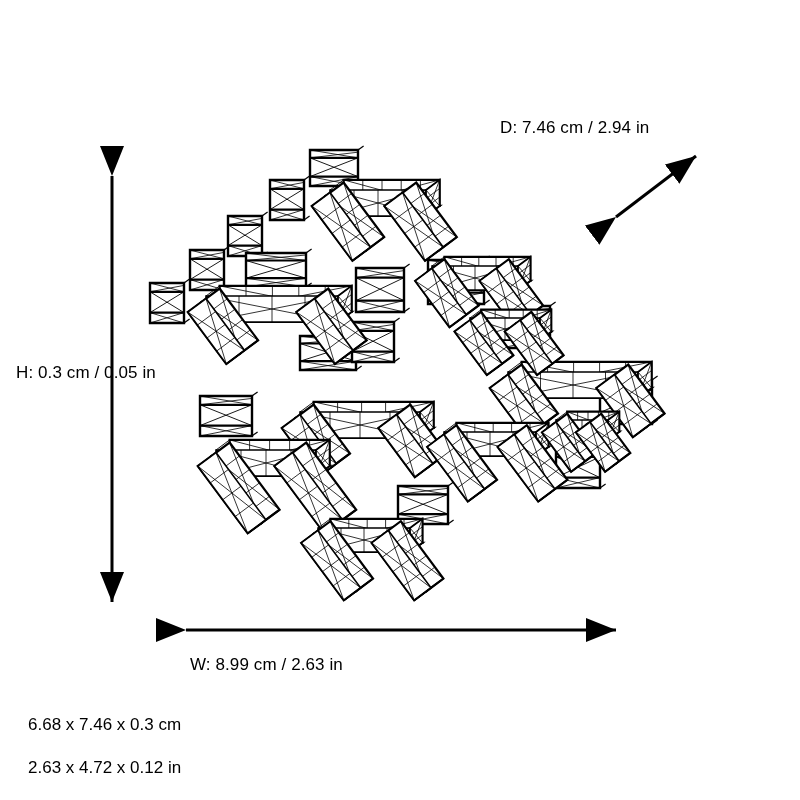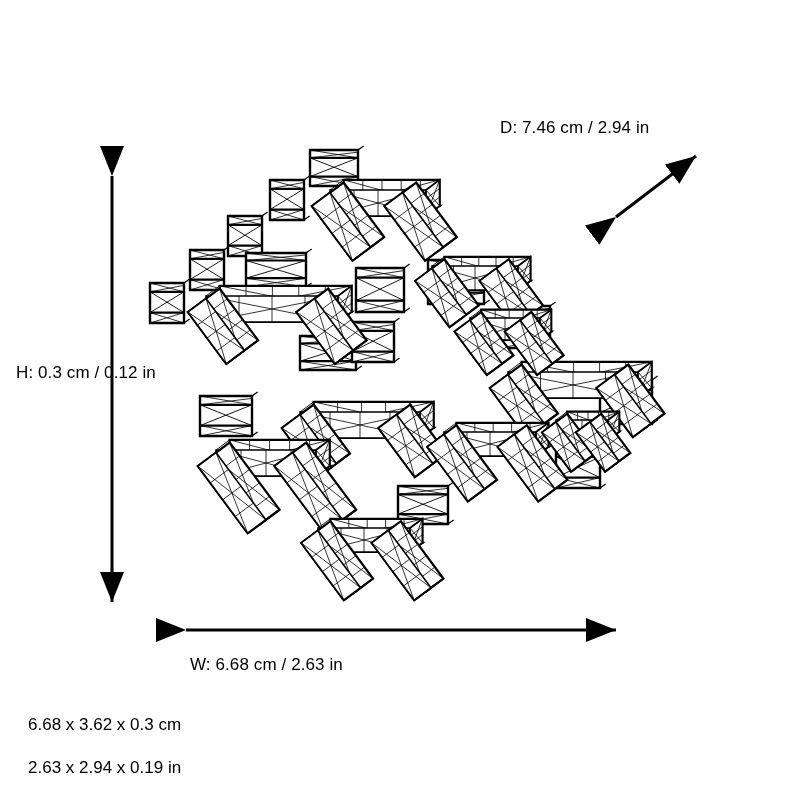--- a/index.html
+++ b/index.html
@@ -1048,20 +1048,20 @@
         <line x1="576.0" y1="432.4" x2="587.2" y2="424.1" stroke="#000" stroke-width="0.9"></line>
       </g>
 
     <g stroke="#000" stroke-width="3" fill="none">
       <line x1="112" y1="176" x2="112" y2="602" marker-start="url(#ahs)" marker-end="url(#ah)" transform="rotate(0)"></line>
       <line x1="186" y1="630" x2="616" y2="630" marker-start="url(#ahs)" marker-end="url(#ah)"></line>
       <line x1="616" y1="217" x2="696" y2="156" marker-start="url(#ahs)" marker-end="url(#ah)"></line>
     </g>
   </svg>
 
-  <div class="dim-label" id="label-h">H: 0.3 cm / 0.12 in</div>
-  <div class="dim-label" id="label-w">W: 6.68 cm / 2.63 in</div>
+  <div class="dim-label" id="label-h">H: 0.3 cm / 0.05 in</div>
+  <div class="dim-label" id="label-w">W: 8.99 cm / 2.63 in</div>
   <div class="dim-label" id="label-d">D: 7.46 cm / 2.94 in</div>
 
-  <div id="footer-cm">6.68 x 3.62 x 0.3 cm</div>
-  <div id="footer-in">2.63 x 2.94 x 0.19 in</div>
+  <div id="footer-cm">6.68 x 7.46 x 0.3 cm</div>
+  <div id="footer-in">2.63 x 4.72 x 0.12 in</div>
 
 </div>
 
 </body></html>

